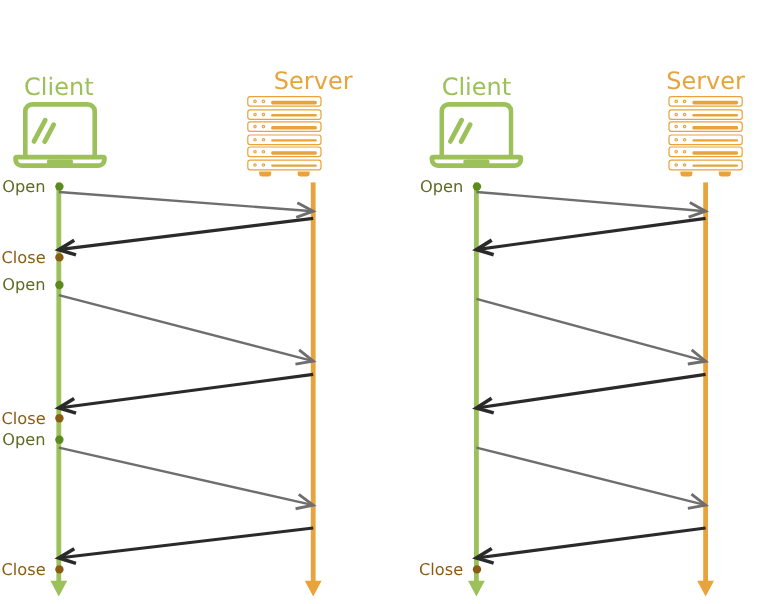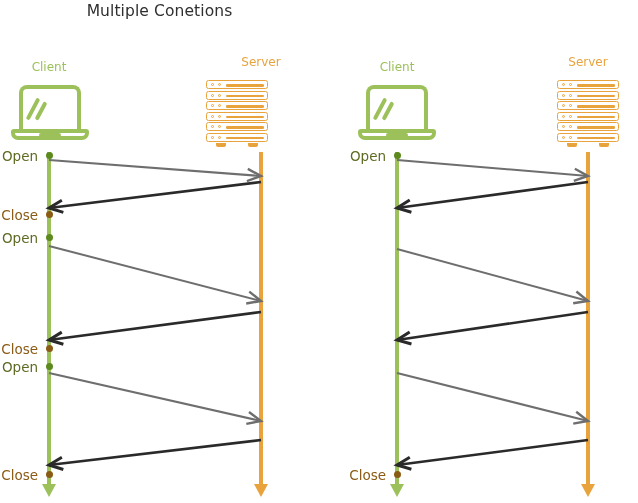--- a/index.html
+++ b/index.html
@@ -32,21 +32,21 @@
     width: 100%;
     text-align: center;
     font-size: 15.5px;
     color: #2f2f2f;
     letter-spacing: 0.1px;
     white-space: nowrap;
   }
 
   .actor-label {
     position: absolute;
-    font-size: 12px;
+    font-size: 20px;
     white-space: nowrap;
     text-align: center;
   }
   .actor-label.client { color: #9cc15a; }
   .actor-label.server { color: #e8a33d; text-align: center; }
 
   
   .laptop {
     position: absolute;
     width: 78px;
@@ -183,21 +183,20 @@
     height: 503px;
     pointer-events: none;
   }
 </style>
 </head>
 <body>
 
 <div id="canvas">
 
   <div class="panel" id="panel-left">
-    <div class="panel-title">Multiple Conetions</div>
 
     <div class="actor-label client" style="left:0px; top:60px; width:98px;">Client</div>
 
     <div class="actor-label server" style="left:212px; top:55px; width:98px;">Server</div>
 
     <div class="laptop" style="left:11px; top:85px;">
       <div class="screen"></div>
       <div class="slash s1"></div>
       <div class="slash s2"></div>
       <div class="base"></div>

